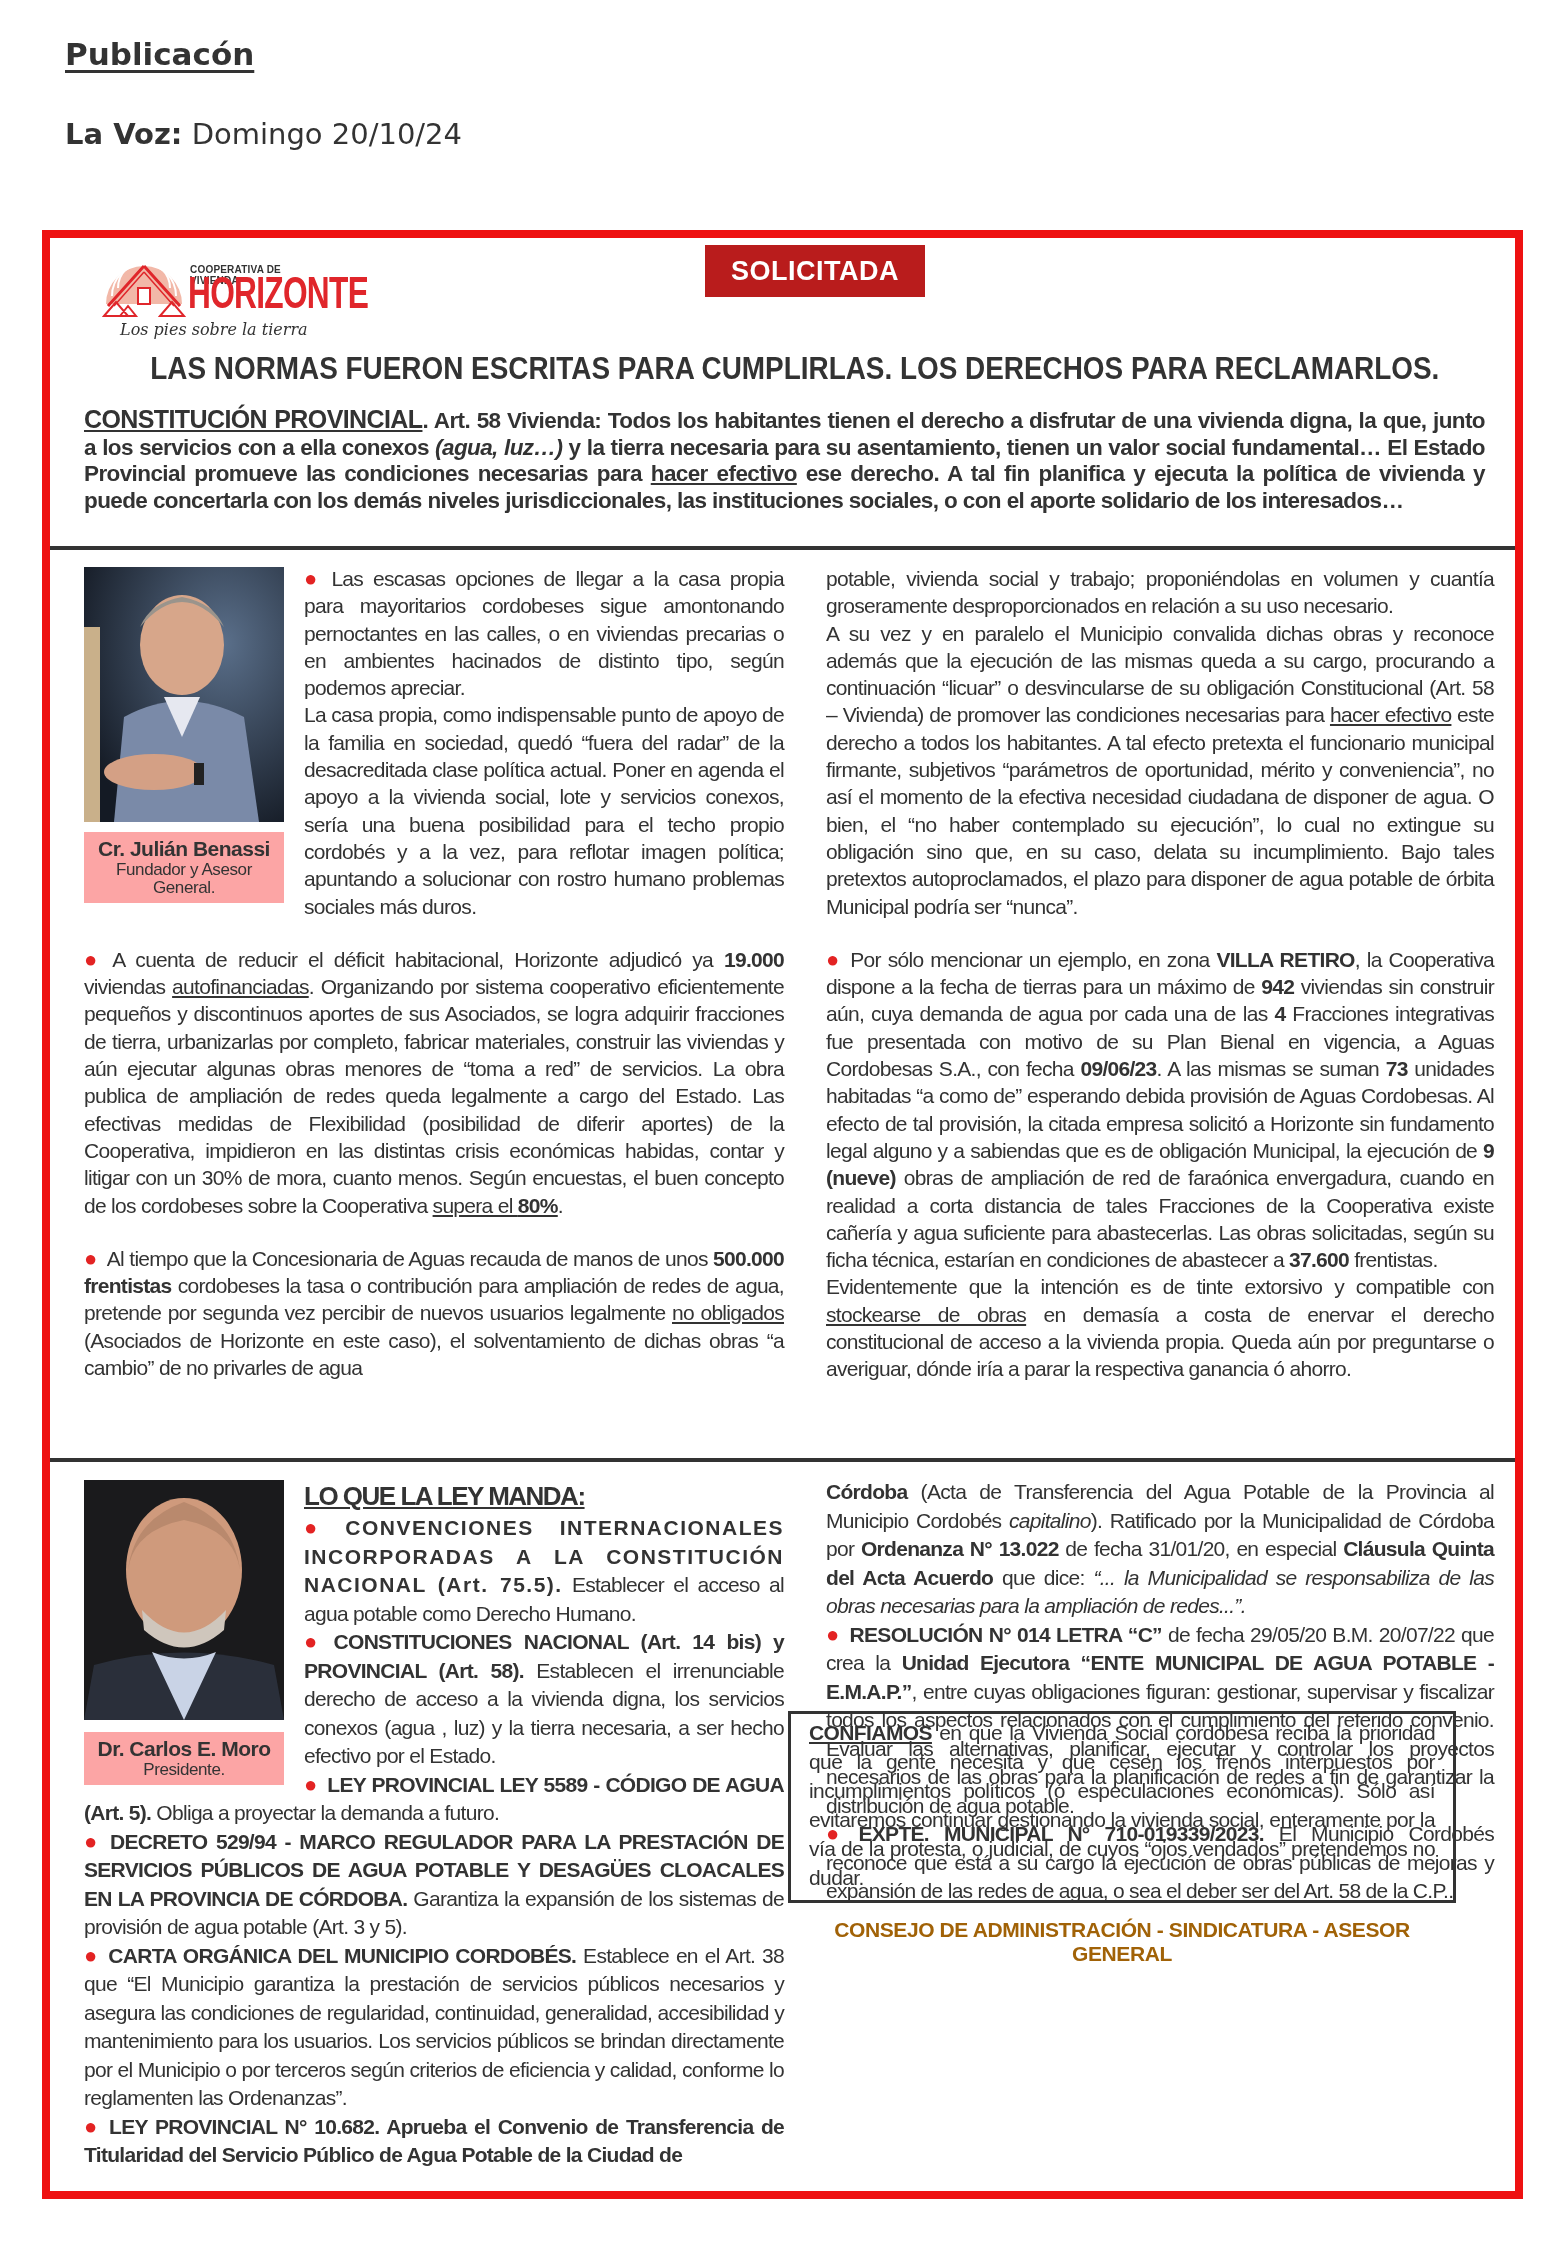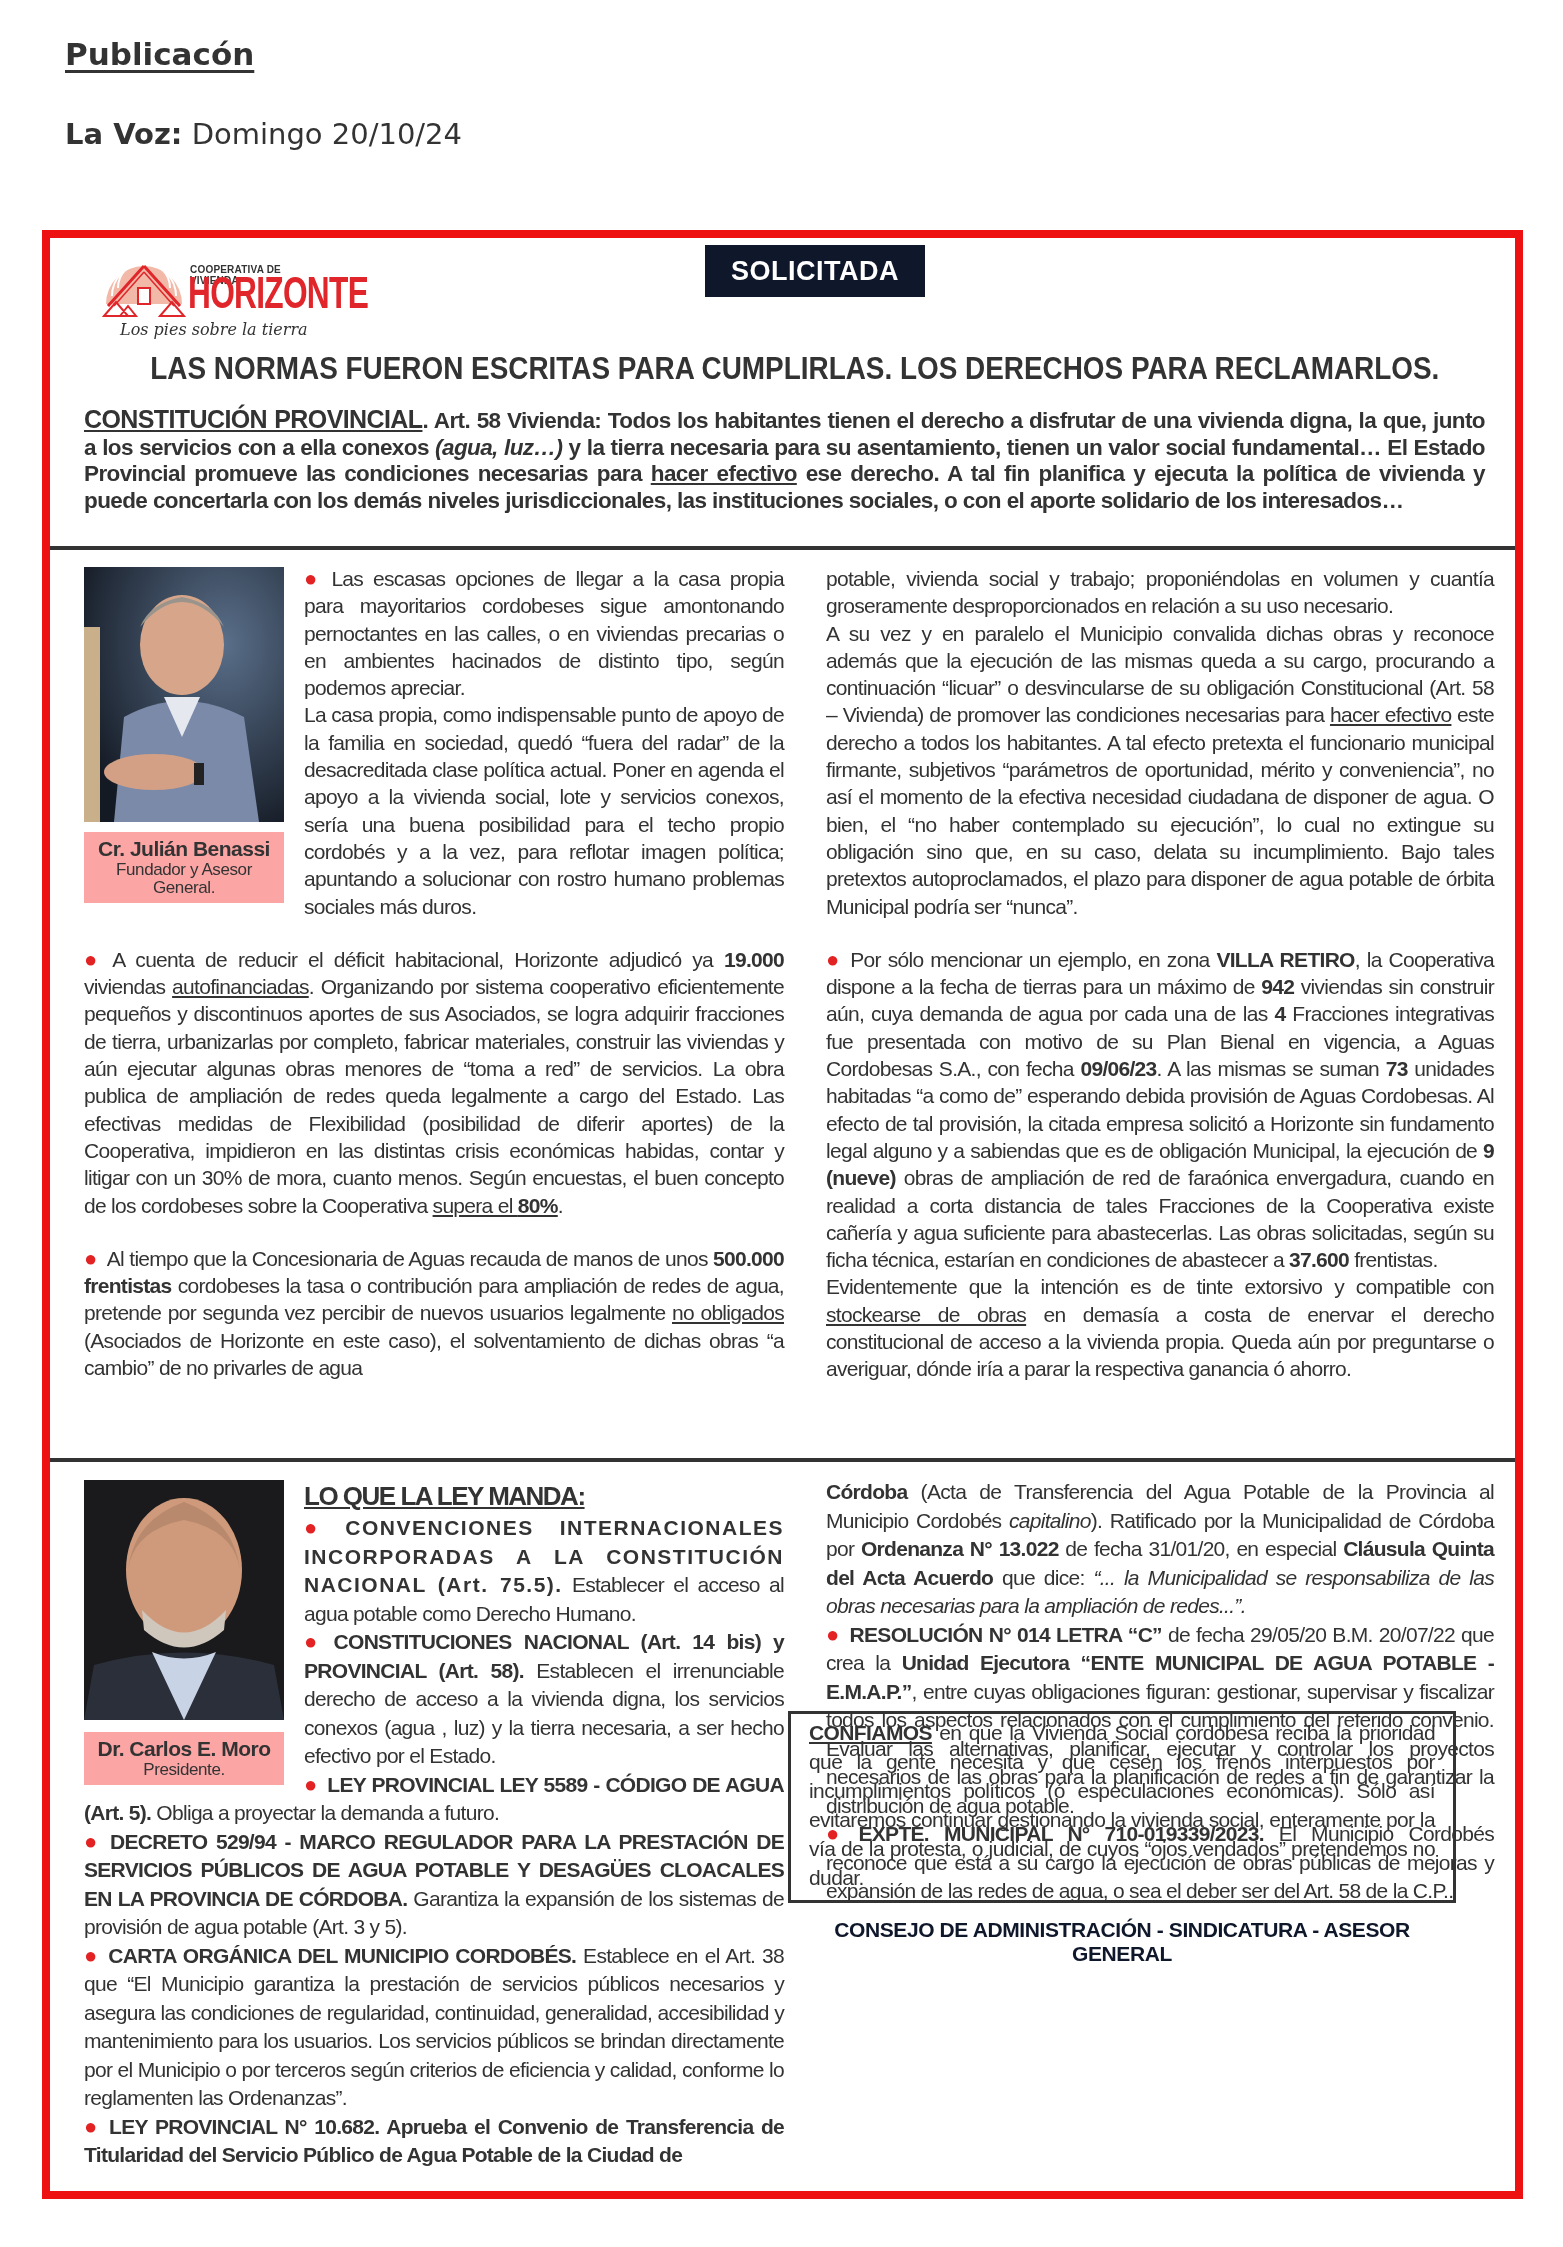--- a/index.html
+++ b/index.html
@@ -13,21 +13,21 @@
   .pub-first { margin-top: 28px; }
 
   .frame { position: absolute; left: 42px; top: 230px; width: 1481px; height: 1969px; border: 8px solid #ee1111; box-sizing: border-box; }
 
   .logo { position: absolute; left: 48px; top: 20px; width: 230px; height: 90px; }
   .logo svg { position: absolute; left: 0; top: 0; }
   .logo-coop { position: absolute; left: 92px; top: 6px; font-size: 10px; font-weight: bold; color: #333; letter-spacing: 0.2px; }
   .logo-name { position: absolute; left: 90px; top: 10px; font-size: 44px; font-weight: bold; color: #e0262b; transform: scaleX(0.72); transform-origin: left; letter-spacing: -1px; line-height: 50px; }
   .logo-tag { position: absolute; left: 22px; top: 62px; font-family: "DejaVu Serif", serif; font-style: italic; font-size: 16px; color: #333; }
 
-  .badge { position: absolute; left: 655px; top: 7px; width: 220px; height: 52px; background: #0f172a; color: #fff; font-weight: bold; font-size: 27px; display: flex; align-items: center; justify-content: center; letter-spacing: 0.5px; }
+  .badge { position: absolute; left: 655px; top: 7px; width: 220px; height: 52px; background: #b91c1c; color: #fff; font-weight: bold; font-size: 27px; display: flex; align-items: center; justify-content: center; letter-spacing: 0.5px; }
 
   .headline { position: absolute; left: 30px; right: 30px; top: 110px; text-align: center; font-weight: bold; font-size: 31px; color: #333; transform: scaleX(0.9); transform-origin: center; white-space: nowrap; line-height: 42px; }
 
   .intro { position: absolute; left: 34px; right: 30px; top: 168px; font-weight: bold; font-size: 22.5px; line-height: 26.5px; text-align: justify; color: #333; letter-spacing: -0.6px; }
   .intro .u { text-decoration: underline; }
   .intro .lead { font-size: 25px; }
 
   .rule { position: absolute; left: 0; right: 0; height: 4px; background: #333; }
 
   .col { position: absolute; font-size: 21px; line-height: 27.3px; text-align: justify; color: #333; letter-spacing: -0.7px; }
@@ -42,21 +42,21 @@
   .photo .cap { background: #fca5a5; text-align: center; padding: 4px 0 6px; margin-top: 4px; }
   .cap-name { font-size: 21px; font-weight: bold; color: #333; line-height: 25px; letter-spacing: -0.5px; }
   .cap-role { font-size: 17px; color: #333; line-height: 18px; letter-spacing: -0.4px; }
 
   .law-title { font-size: 26px; font-weight: bold; text-decoration: underline; letter-spacing: -1.5px; line-height: 36px; }
   .spaced { letter-spacing: 1.5px; }
 
   .confiamos { position: absolute; left: 788px; top: 1711px; width: 668px; border: 3px solid #333; padding: 4px 18px 8px 18px; box-sizing: border-box; font-size: 21px; line-height: 29px; text-align: justify; color: #333; letter-spacing: -0.6px; }
   .confiamos .u { text-decoration: underline; font-weight: bold; }
 
-  .signature { position: absolute; left: 788px; top: 1918px; width: 668px; text-align: center; font-weight: bold; font-size: 21px; color: #0f172a; letter-spacing: -0.4px; }
+  .signature { position: absolute; left: 788px; top: 1918px; width: 668px; text-align: center; font-weight: bold; font-size: 21px; color: #a16207; letter-spacing: -0.4px; }
 </style>
 </head>
 <body>
 
 <div class="pub-head">
   <p class="pub-title">Publicacón</p>
   <p class="pub-line pub-first"><b>La Voz:</b> <span class="pub-val">Domingo 20/10/24</span></p>
 </div>
 
 <div class="frame">

